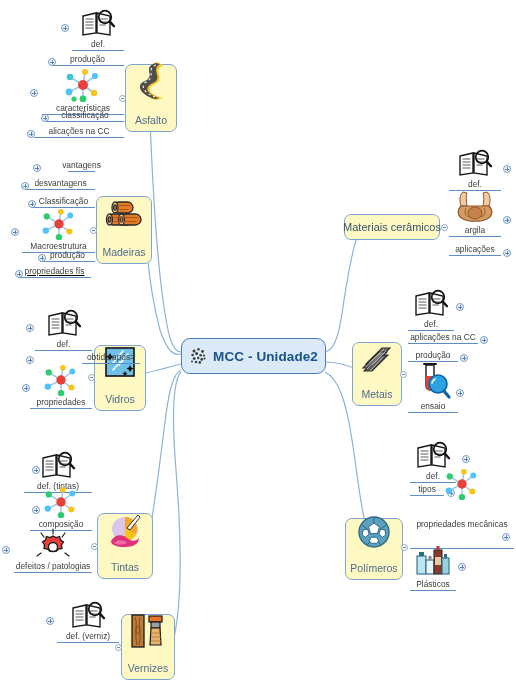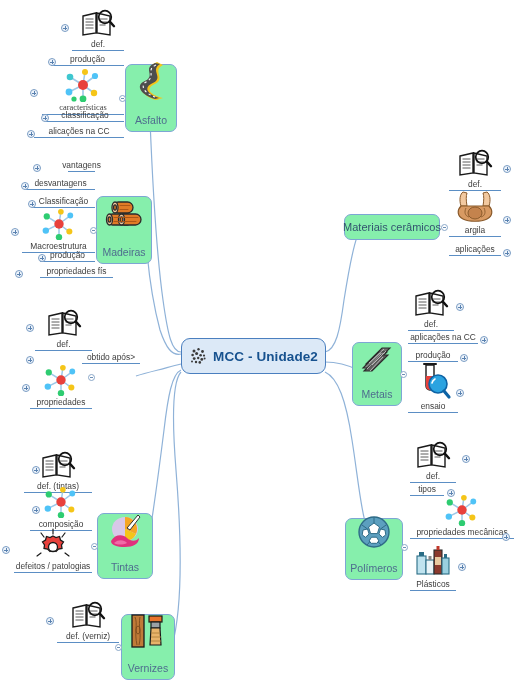--- a/index.html
+++ b/index.html
@@ -27,21 +27,21 @@
     color:#17528f;
     font-weight:bold;
     font-size:13.5px;
     letter-spacing:.1px;
   }
 
   
   .topic{
     position:absolute;
     box-sizing:border-box;
-    background:#86efac;
+    background:#fef9c3;
     border:1.3px solid #7ea6d4;
     border-radius:7px;
     display:flex;
     flex-direction:column;
     align-items:center;
     justify-content:flex-end;
     color:#4e6c8e;
     font-size:10.5px;
     padding-bottom:5px;
     gap:12px;
@@ -188,21 +188,21 @@
     <div class="underline"></div>
   </div>
   <div class="plus" style="left:61px;top:24px;"></div>
 
   <div class="leaf" style="left:51px;top:54px;width:73px;">
     <span class="lbl">produção</span>
     <div class="underline"></div>
   </div>
   <div class="plus" style="left:48px;top:58px;"></div>
 
-  <div class="leaf" style="left:42px;top:68px;width:82px;font-family:Liberation Serif, serif;">
+  <div class="leaf" style="left:42px;top:68px;width:82px;">
     <span class="lico">
       <svg class="gi" width="44" height="34" viewBox="0 0 44 34">
         <g stroke="#9ec9e8" stroke-width="1.6">
           <path d="M22 17 L9 9 M22 17 L34 8 M22 17 L8 24 M22 17 L33 25 M22 17 L22 31 M22 17 L24 4"></path>
         </g>
         <circle cx="22" cy="17" r="5" fill="#e8413c"></circle>
         <circle cx="9" cy="9" r="3.3" fill="#3ec7cf"></circle>
         <circle cx="34" cy="8" r="3.1" fill="#4fc3f7"></circle>
         <circle cx="8" cy="24" r="3.4" fill="#4fc3f7"></circle>
         <circle cx="33" cy="25" r="3.2" fill="#f5c518"></circle>
@@ -288,26 +288,42 @@
     <div class="underline"></div>
   </div>
   <div class="plus" style="left:11px;top:228px;"></div>
 
   <div class="leaf" style="left:40px;top:250px;width:55px;">
     <span class="lbl">produção</span>
     <div class="underline"></div>
   </div>
   <div class="plus" style="left:38px;top:254px;"></div>
 
-  <div class="leaf" style="left:40px;top:266px;width:73px;">
+  <div class="leaf" style="left:18px;top:266px;width:73px;text-decoration:underline;">
     <span class="lbl">propriedades fís</span>
     <div class="underline"></div>
   </div>
   <div class="plus" style="left:15px;top:270px;"></div>
 
+  <div class="topic" style="left:94px;top:345px;width:52px;height:66px;">
+    <span class="tico">
+      <svg class="gi" width="38" height="38" viewBox="0 0 38 38">
+        <rect x="5" y="5" width="28" height="28" fill="#6ec0e8" stroke="#111" stroke-width="1.6"></rect>
+        <g stroke="#ffffff" stroke-width="1.6" stroke-linecap="round">
+          <path d="M22 8 L12 20 M27 11 L18 22 M12 27 L19 19"></path>
+        </g>
+        <g fill="#111">
+          <path d="M9 10 l1.3 2.6 2.6 1.3 -2.6 1.3 -1.3 2.6 -1.3 -2.6 -2.6 -1.3 2.6 -1.3z"></path>
+          <path d="M29 22 l1.2 2.4 2.4 1.2 -2.4 1.2 -1.2 2.4 -1.2 -2.4 -2.4 -1.2 2.4 -1.2z"></path>
+          <path d="M24 28 l.9 1.8 1.8 .9 -1.8 .9 -.9 1.8 -.9 -1.8 -1.8 -.9 1.8 -.9z"></path>
+        </g>
+      </svg>
+    </span>
+    <span class="ttl">Vidros</span>
+  </div>
   <div class="dot" style="left:88px;top:374px;"></div>
 
   <div class="leaf" style="left:35px;top:308px;width:57px;">
     <span class="lico">
       <svg class="gi" width="36" height="30" viewBox="0 0 36 30">
         <path d="M3 8 L16 5 L16 25 L3 27 Z M17 5 L30 8 L30 27 L17 25 Z" fill="#ffffff" stroke="#1a1a1a" stroke-width="1.4"></path>
         <g stroke="#333" stroke-width=".8">
             <path d="M5.5 11h8M5.5 14h8M5.5 17h8M5.5 20h8M19.5 11h8M19.5 14h8M19.5 17h6"></path>
           </g>
         <circle cx="25" cy="9" r="6.3" fill="none" stroke="#111" stroke-width="1.7"></circle>
@@ -584,21 +600,21 @@
     <div class="underline"></div>
   </div>
   <div class="plus" style="left:462px;top:455px;"></div>
 
   <div class="leaf" style="left:410px;top:484px;width:34px;">
     <span class="lbl">tipos</span>
     <div class="underline"></div>
   </div>
   <div class="plus" style="left:447px;top:489px;"></div>
 
-  <div class="leaf" style="left:410px;top:494px;width:104px;">
+  <div class="leaf" style="left:410px;top:468px;width:104px;gap:18px;">
     <span class="lico">
       <svg class="gi" width="44" height="32" viewBox="0 0 44 34">
         <g stroke="#9ec9e8" stroke-width="1.6">
           <path d="M22 17 L9 9 M22 17 L34 8 M22 17 L8 24 M22 17 L33 25 M22 17 L22 31 M22 17 L24 4"></path>
         </g>
         <circle cx="22" cy="17" r="5" fill="#e8413c"></circle>
         <circle cx="9" cy="9" r="3.3" fill="#2ecc71"></circle>
         <circle cx="34" cy="8" r="3.1" fill="#4fc3f7"></circle>
         <circle cx="8" cy="24" r="3.4" fill="#4fc3f7"></circle>
         <circle cx="33" cy="25" r="3.2" fill="#f5c518"></circle>

